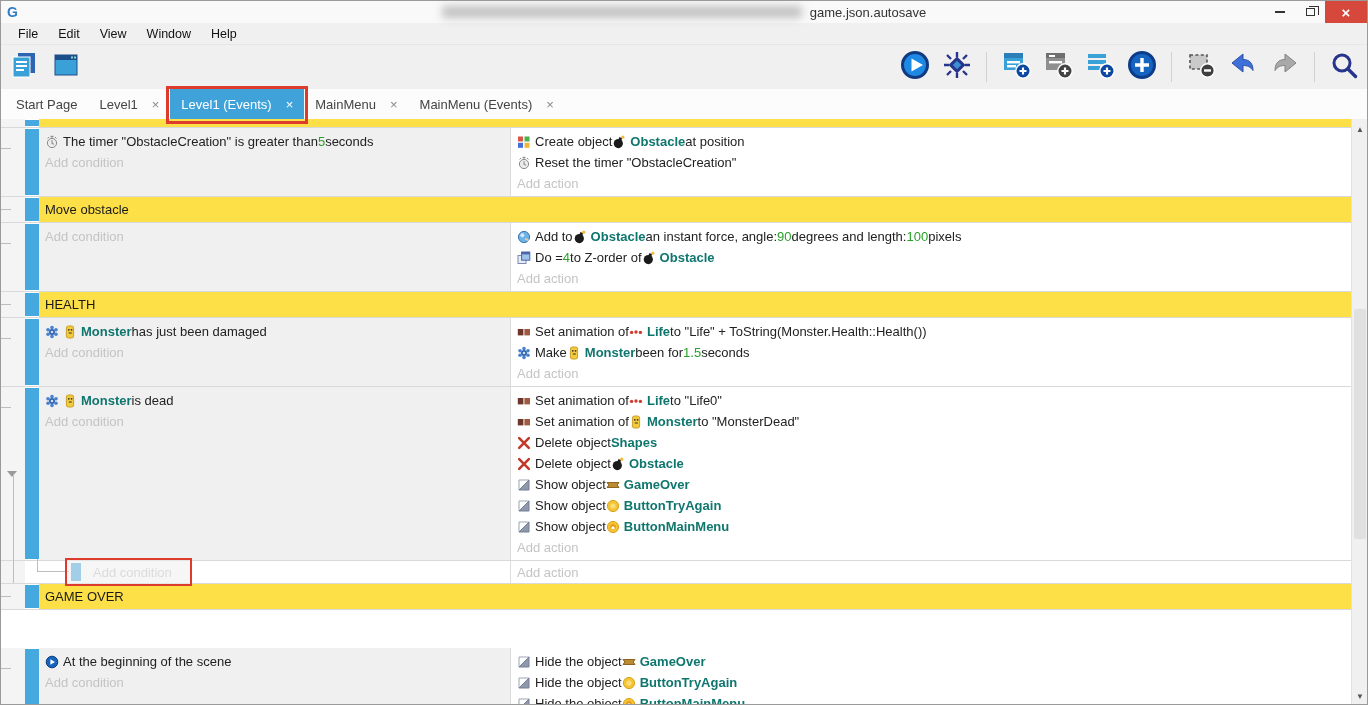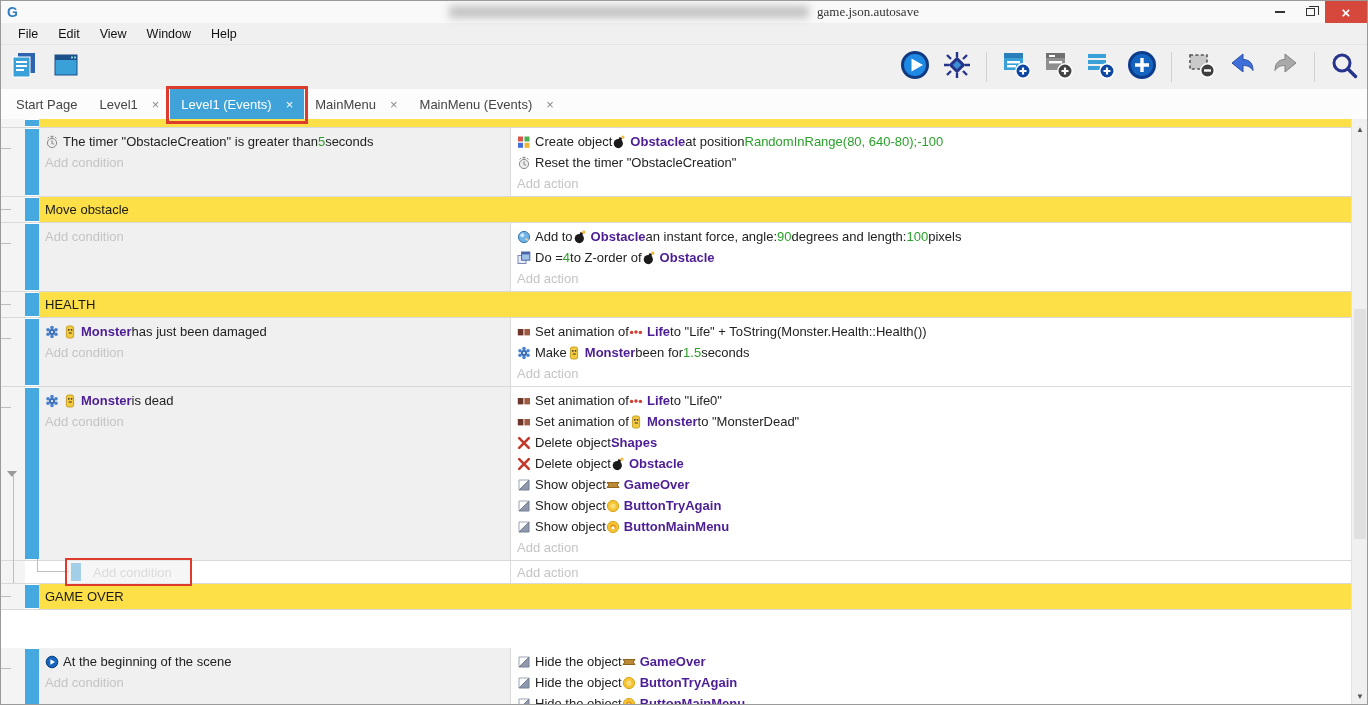--- a/index.html
+++ b/index.html
@@ -5,21 +5,21 @@
   * { margin:0; padding:0; box-sizing:border-box; }
   html,body { width:1368px; height:705px; overflow:hidden; }
   body { font-family:"Liberation Sans", sans-serif; background:#fff; }
   .app { width:1368px; height:705px; border:1px solid #9a9a9a; display:flex; flex-direction:column; background:#fff; }
 
   
   .titlebar { height:22px; background:#f9f9f9; display:flex; align-items:center; position:relative; flex:0 0 auto; }
   .logo { font-weight:bold; font-size:14px; color:#2e7cc3; margin-left:6px; line-height:18px; }
   .title-center { position:absolute; left:0; right:0; top:0; height:22px; display:flex; align-items:center; justify-content:center; gap:8px; pointer-events:none; }
   .title-blur { width:360px; height:12px; background:#b3b3b5; border-radius:3px; filter:blur(4px); opacity:.8; }
-  .title-text { font-size:13px; color:#333;font-family:Liberation Serif, serif; }
+  .title-text { font-size:13px; color:#333; }
   .win-controls { margin-left:auto; display:flex; height:22px; align-items:stretch; z-index:2; }
   .win-btn { width:30px; display:flex; align-items:center; justify-content:center; color:#222; font-size:13px; cursor:pointer; }
   .win-btn .min-glyph { width:10px; height:2px; background:#333; display:block; }
   .win-btn .restore-glyph { width:9px; height:8px; border:1px solid #333; position:relative; display:block; background:#f9f9f9; }
   .win-btn .restore-glyph::before { content:''; position:absolute; left:2px; top:-3px; width:9px; height:8px; border:1px solid #333; border-bottom:none; border-left:none; }
   .win-btn.close { width:42px; background:#d6473c; color:#fff; font-size:15px; font-weight:bold; }
 
   
   .menubar { height:22px; background:#f0f0f0; display:flex; align-items:center; padding-left:8px; gap:2px; flex:0 0 auto; border-bottom:1px solid #e6e6e6; }
   .menu-item { font-size:12.5px; color:#111; padding:2px 9px; cursor:default; }
@@ -44,21 +44,21 @@
   .events { width:1352px; background:#fff; }
   .ev-row { display:flex; align-items:stretch; position:relative; border-bottom:1px solid #d9d9d9; background:#fff; }
   .gutter { width:24px; flex:0 0 24px; background:#f4f4f4; position:relative; }
   .gutter .tick { position:absolute; left:0; width:10px; height:1px; background:#bdbdbd; top:20px; }
   .gutter .tri { position:absolute; left:6px; top:50%; margin-top:-3px; width:0; height:0; border-left:5px solid transparent; border-right:5px solid transparent; border-top:6px solid #9a9a9a; }
   .gutter .vline { position:absolute; left:12px; top:50%; bottom:-23px; width:1px; background:#bdbdbd; z-index:3; }
   .ev-bar { width:14px; flex:0 0 14px; background:#45a8de; margin:1px 0; }
   .cond-cell { width:472px; flex:0 0 472px; background:#f0f0f0; border-right:1px solid #dcdcdc; padding:3px 0 0 6px; }
   .act-cell { flex:1; background:#fff; padding:3px 0 0 6px; }
   .line { height:21px; line-height:21px; font-size:13px; color:#222; white-space:nowrap; display:flex; align-items:center; cursor:pointer; }
-  .line .seg-o { color:#4c1d95; font-weight:bold; }
+  .line .seg-o { color:#0f766e; font-weight:bold; }
   .line .seg-p { color:#2aa12a; }
   .line .ic { display:inline-flex; width:14px; height:14px; margin-right:4px; flex:0 0 auto; }
   .line .ic svg { width:14px; height:14px; }
   .ph { color:#c4c4c4; }
   .ev-header-cell { flex:1; background:#fde047; display:flex; align-items:center; font-size:13px; color:#1a1a1a; padding-left:6px; }
   .ev-row.header { height:26px; }
   .ev-row.header .gutter .tick { top:12px; }
   .ev-row.partial { height:9px; border-bottom:1px solid #d9d9d9; }
   .ev-row.partial .ev-header-cell { padding:0; }
 
@@ -269,21 +269,20 @@
               <span>Create object </span>
               <span class="ic">
                 <svg viewBox="0 0 14 14">
                   <circle cx="6.3" cy="8.6" r="4.6" fill="#1b1b1b"></circle>
                   <rect x="6.8" y="2.6" width="3" height="2.6" fill="#1b1b1b" transform="rotate(25 8.3 3.9)"></rect>
                   <circle cx="10.8" cy="2.2" r="1.6" fill="#f5b83d"></circle>
                 </svg>
               </span>
               <span class="seg-o">Obstacle</span>
               <span> at position </span>
-              <span class="seg-p">RandomInRange(80, 640-80);-100</span>
             </div>
             <div class="line">
               <span class="ic">
                 <svg viewBox="0 0 14 14">
                   <circle cx="7" cy="8" r="4.6" fill="#ececec" stroke="#8a8a8a"></circle>
                   <path d="M7 5.2v3l2 1.2" stroke="#8a8a8a" fill="none" stroke-width="1.1"></path>
                   <rect x="5.6" y="0.8" width="2.8" height="1.6" fill="#8a8a8a"></rect>
                   <path d="M2.6 3.4 4 2M11.4 3.4 10 2" stroke="#8a8a8a"></path>
                 </svg>
               </span>

